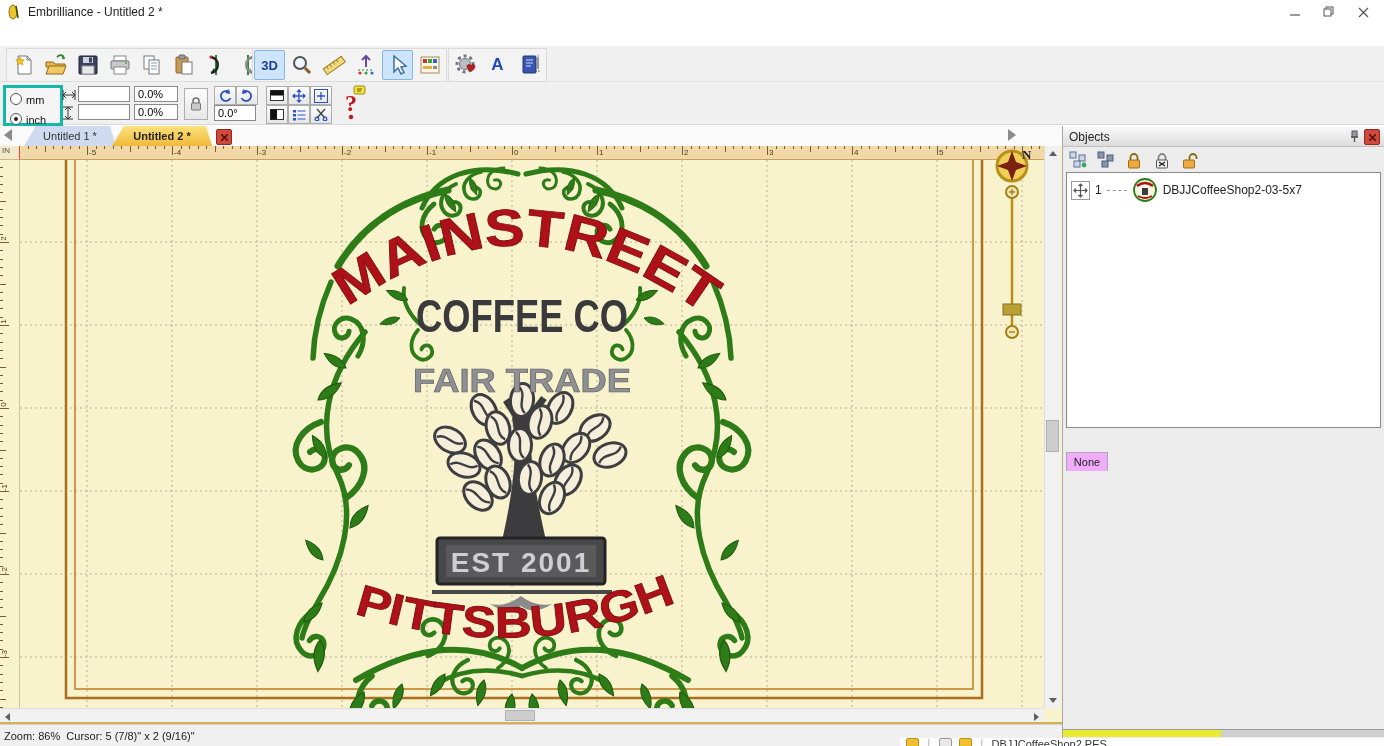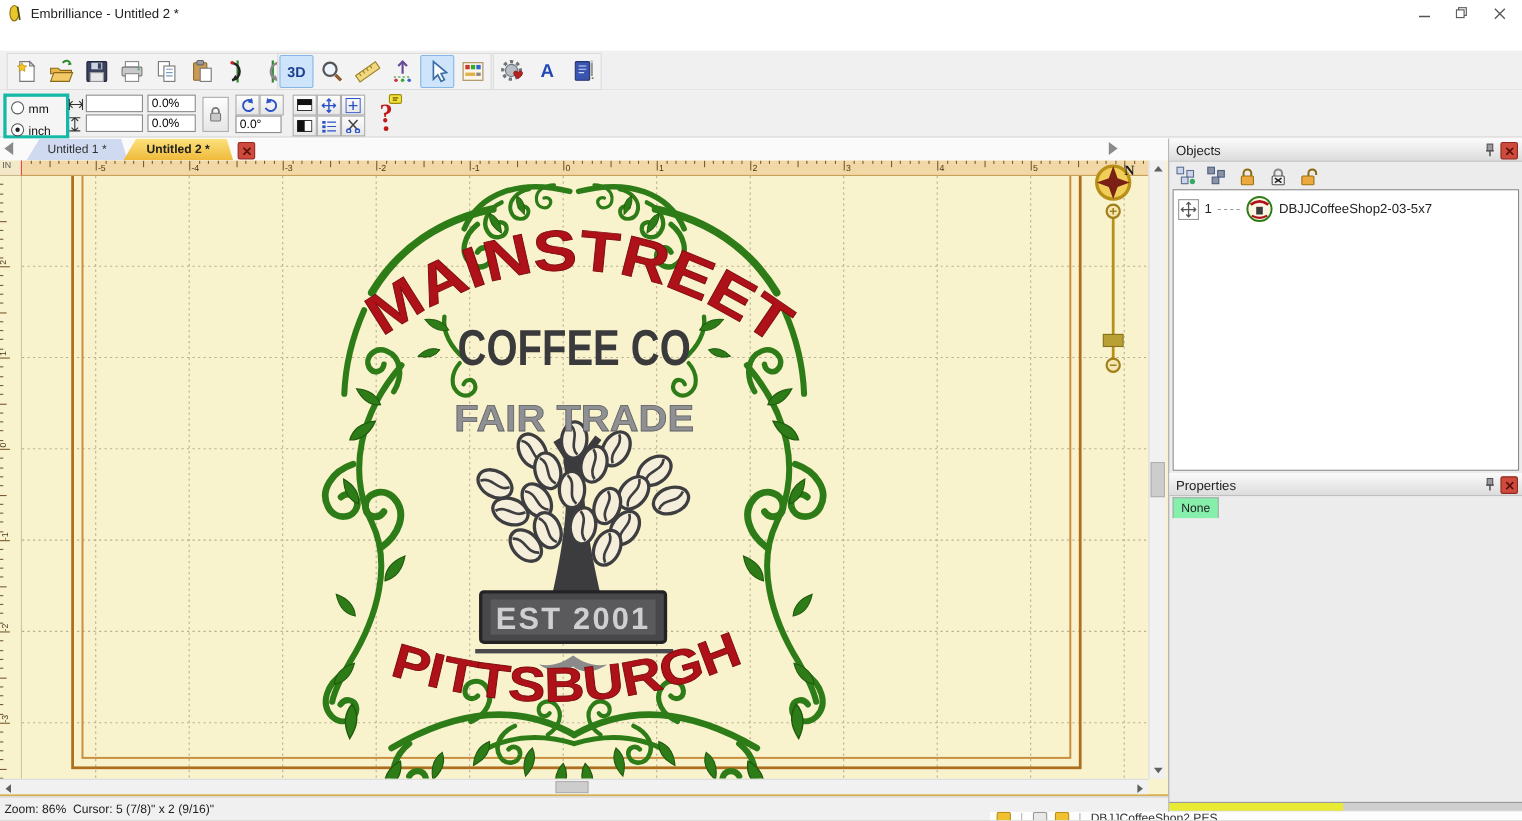--- a/index.html
+++ b/index.html
@@ -49,21 +49,21 @@
   .arr{position:absolute;width:0;height:0;border-style:solid;}
   
   #rightcol{left:1062px;top:126px;width:322px;height:620px;background:#ececec;border-left:1px solid #a8a8a8;box-sizing:border-box;}
   .phead{position:absolute;left:0;width:321px;height:21px;background:linear-gradient(#fbfbfb,#dcdcdc);border-bottom:1px solid #c0c0c0;box-sizing:border-box;}
   .phead .ptitle{position:absolute;left:6px;top:4px;font-size:12px;color:#222;}
   .closebox{position:absolute;top:3px;width:14px;height:14px;background:#cd4a3c;border:1px solid #92291e;border-radius:2px;display:flex;align-items:center;justify-content:center;}
   #objtools{left:4px;top:24px;display:flex;gap:6px;}
   .otbtn{width:22px;height:20px;display:flex;align-items:center;justify-content:center;}
   #objlist{left:3px;top:46px;width:315px;height:256px;background:#fff;border:1px solid #8a8a8a;box-sizing:border-box;}
   #objitem{position:absolute;left:4px;top:4px;display:flex;align-items:center;gap:5px;font-size:12px;color:#222;}
-  #proptab{position:absolute;left:3px;top:326px;width:40px;height:18px;background:#86efac;border:1px solid #aaa;border-bottom:none;font-size:11px;color:#222;display:flex;align-items:center;justify-content:center;}
+  #proptab{position:absolute;left:3px;top:326px;width:40px;height:18px;background:#f0abfc;border:1px solid #aaa;border-bottom:none;font-size:11px;color:#222;display:flex;align-items:center;justify-content:center;}
   #propbody{position:absolute;left:0px;top:344px;width:321px;height:256px;background:#ececec;border-bottom:1px solid #9a9a9a;box-sizing:border-box;}
   #propmsg{position:absolute;left:22px;top:26px;font-size:11px;color:#333;}
   
   #statusbar{left:0;top:724px;width:1062px;height:22px;background:#f0f0f0;border-top:1px solid #d0d0d0;box-sizing:border-box;}
   #statustext{position:absolute;left:4px;top:5px;font-size:11px;color:#222;white-space:pre;}
   #progress{left:1063px;top:729px;width:321px;height:8px;background:#cfcfcf;border-top:1px solid #9a9a9a;box-sizing:border-box;}
   #progressfill{position:absolute;left:0;top:0;width:158px;height:7px;background:#e9ea33;}
   #bottomstrip{left:900px;top:738px;width:484px;height:8px;background:#fdfdfd;overflow:hidden;}
   .bs-ic{display:inline-block;width:11px;height:11px;border-radius:2px;vertical-align:top;}
   #bottomstrip span{vertical-align:top;}
@@ -771,34 +771,20 @@
             <svg width="26" height="26">
               <circle cx="13" cy="13" r="11" fill="#faf6e2" stroke="#2e7c17" stroke-width="1.8"></circle>
               <path d="M5 9 Q13 3 21 9" fill="none" stroke="#ae1118" stroke-width="2.5"></path>
               <rect x="10" y="11" width="6" height="7" fill="#3c3c3e"></rect>
               <path d="M6 19 Q13 23 20 19" fill="none" stroke="#ae1118" stroke-width="2"></path>
             </svg>
           </span>
         <span>DBJJCoffeeShop2-03-5x7</span>
       </div>
     </div>
-    <div class="phead" style="top:304px">
-      <span class="ptitle">Properties</span>
-      <span class="abs" style="right:24px;top:4px">
-          <svg width="12" height="13">
-            <rect x="4" y="1" width="5" height="6" fill="#9a9aa0" stroke="#555"></rect>
-            <path d="M3 7 h7 M6.5 7 v5" stroke="#555" stroke-width="1.4"></path>
-          </svg>
-        </span>
-      <span class="closebox" style="right:4px">
-          <svg width="7" height="7">
-            <path d="M0 0 L7 7 M7 0 L0 7" stroke="#5c100a" stroke-width="1.6"></path>
-          </svg>
-        </span>
-    </div>
     <div class="abs" id="proptab">None</div>
   </div>
 
   <div class="abs" id="statusbar">
     <span id="statustext">Zoom: 86%  Cursor: 5 (7/8)" x 2 (9/16)"</span>
   </div>
 
   <div class="abs" id="progress">
       <div id="progressfill"></div>
     </div>

